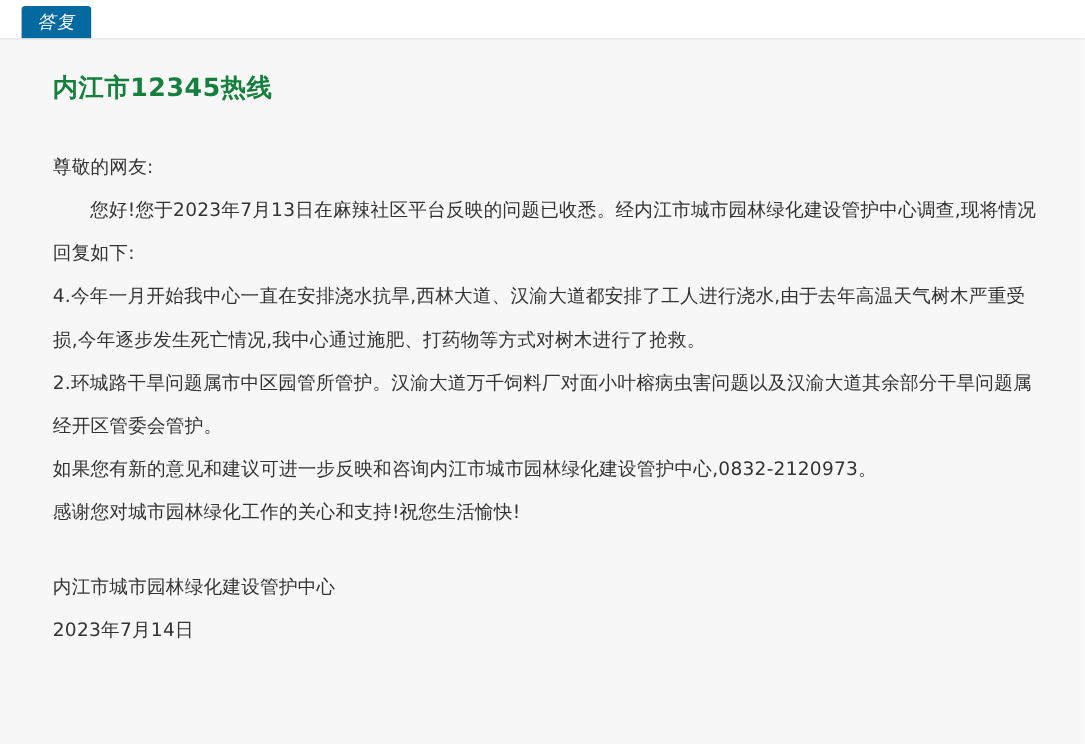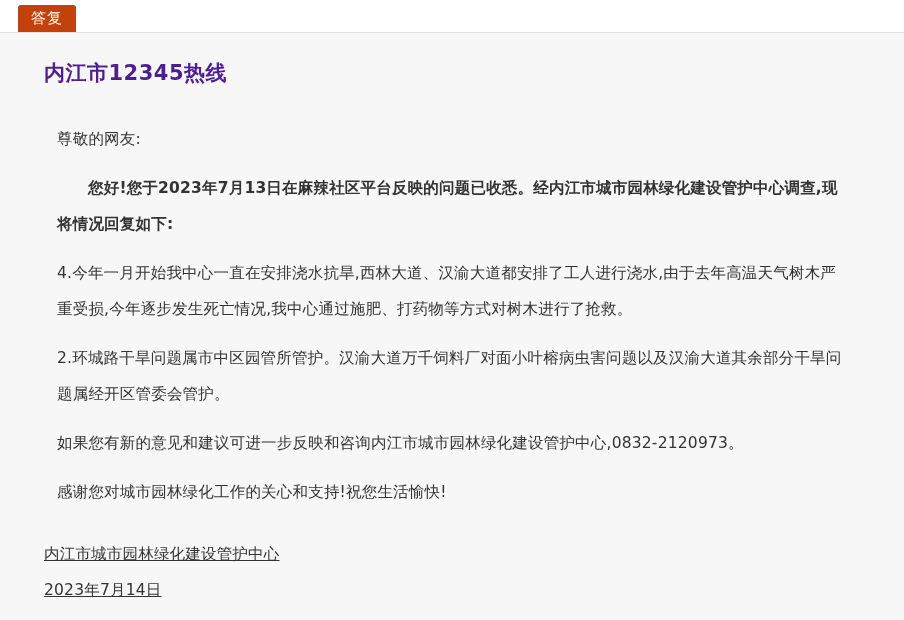--- a/index.html
+++ b/index.html
@@ -25,68 +25,67 @@
     left: 0;
     top: 0;
     width: 904px;
     height: 32px;
     background: #ffffff;
   }
   .tab {
     position: absolute;
     left: 18px;
     top: 5px;
-    background: #c2410c;
+    background: #0369a1;
     color: #ffffff;
     font-size: 15px;
     line-height: 24px;
     padding: 1px 13px 3px 13px;
     border-radius: 3px 3px 0 0;
     letter-spacing: 1px;
     white-space: nowrap;
+    font-style: italic;
   }
   
   .panel {
     position: absolute;
     left: 0;
     top: 32px;
     width: 904px;
     height: 588px;
     background: #f7f7f7;
     border-top: 1px solid #e3e3e3;
   }
   .panel-inner {
     padding: 26px 40px 0 44px;
   }
   .title {
-    color: #4c1d95;
+    color: #15803d;
     font-size: 21px;
     font-weight: bold;
     letter-spacing: 0.5px;
     margin: 0 0 34px 0;
   }
   .body {
     color: #333333;
     font-size: 15.5px;
     line-height: 36px;
   }
   .body p {
-    margin: 13px;
+    margin: 0;
     letter-spacing: 0.2px;
   }
   .p-indent {
     text-indent: 2em;
-    font-weight: bold;
   }
   .sign-block {
     margin-top: 26px;
   }
   .sign-block p {
     margin: 0;
-    text-decoration: underline;
   }
 </style>
 </head>
 <body>
 
 <div class="page">
 
   <div class="tab-strip">
     <div class="tab">答复</div>
   </div>

